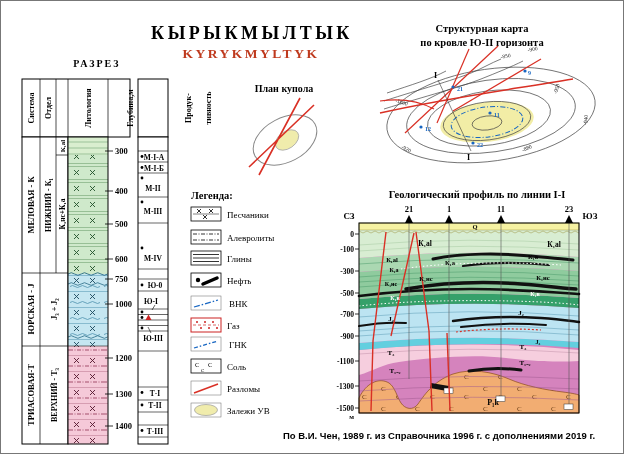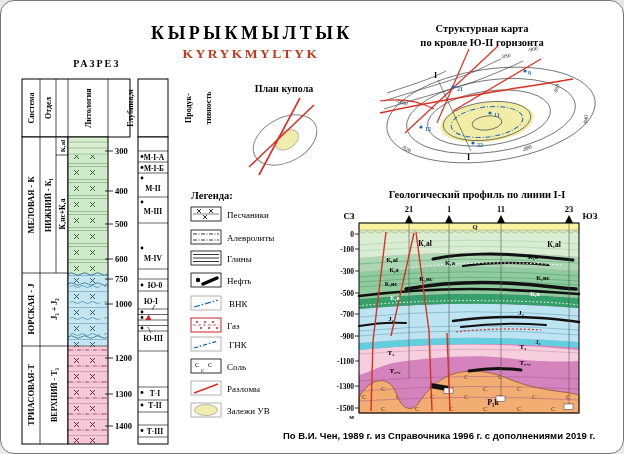--- a/index.html
+++ b/index.html
@@ -1,17 +1,17 @@
 <!DOCTYPE html>
 <html><head>
 <meta charset="utf-8">
 <style>
   html,body{margin:0;padding:0;background:#e8e8e8;}
   .page{width:624px;height:454px;background:#fff;position:relative;overflow:hidden;
-        border:1.5px solid #777;border-radius:14px;box-sizing:border-box;
+        border:1.5px solid #777;border-radius:0;box-sizing:border-box;
         font-family:"Liberation Serif", serif;}
   svg{position:absolute;left:0;top:0;}
   text{font-family:"Liberation Serif", serif;}
   .b{font-weight:700;}
   .sans{font-family:"Liberation Sans", sans-serif;}
 </style>
 </head>
 <body>
 
 <div class="page">

